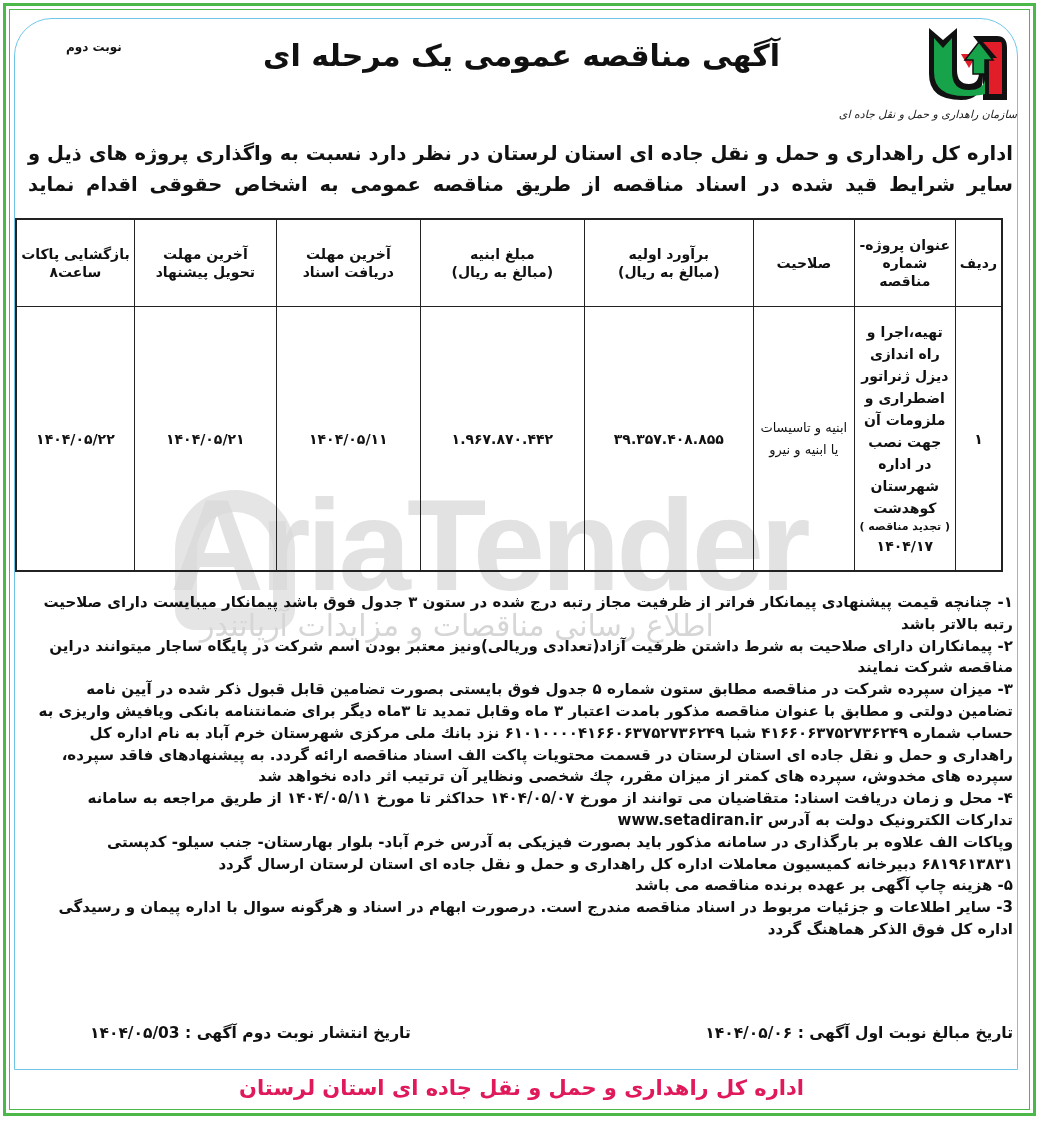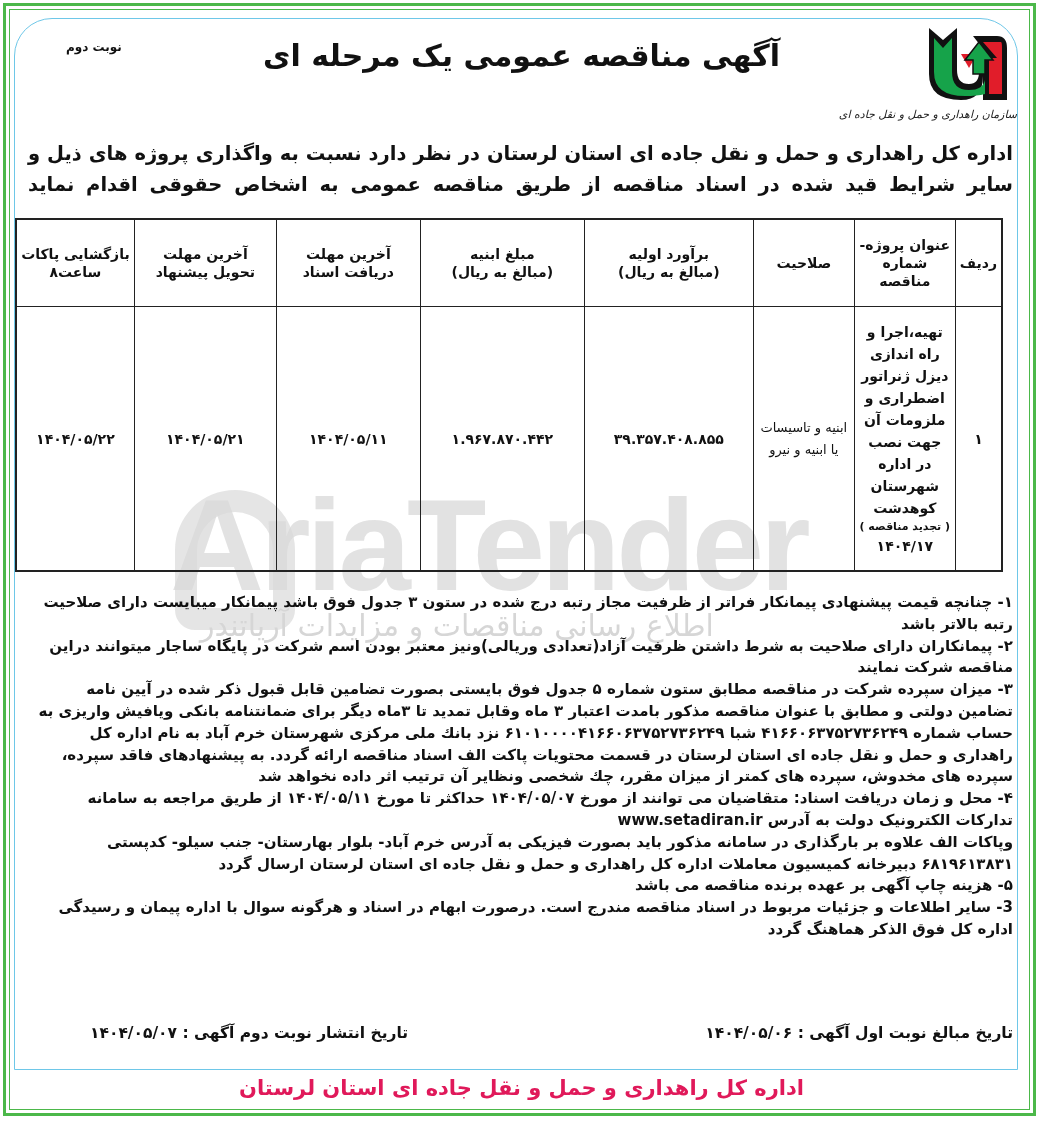--- a/index.html
+++ b/index.html
@@ -96,16 +96,16 @@
   <p>۲- پیمانکاران دارای صلاحیت به شرط داشتن ظرفیت آزاد(تعدادی وریالی)ونیز معتبر بودن اسم شرکت در پایگاه ساجار میتوانند دراین مناقصه شرکت نمایند</p>
   <p>۳- میزان سپرده شرکت در مناقصه مطابق ستون شماره ۵ جدول فوق بایستی بصورت تضامین قابل قبول ذکر شده در آیین نامه تضامین دولتی و مطابق با عنوان مناقصه مذکور بامدت اعتبار ۳ ماه وقابل تمدید تا ۳ماه دیگر برای ضمانتنامه بانکی ویافیش واریزی به حساب شماره ۴۱۶۶۰۶۳۷۵۲۷۳۶۲۴۹ شبا ۶۱۰۱۰۰۰۰۴۱۶۶۰۶۳۷۵۲۷۳۶۲۴۹ نزد بانك ملی مرکزی شهرستان خرم آباد به نام اداره کل راهداری و حمل و نقل جاده ای استان لرستان در قسمت محتویات پاکت الف اسناد مناقصه ارائه گردد. به پیشنهادهای فاقد سپرده، سپرده های مخدوش، سپرده های کمتر از میزان مقرر، چك شخصی ونظایر آن ترتیب اثر داده نخواهد شد</p>
   <p>۴- محل و زمان دریافت اسناد: متقاضیان می توانند از مورخ ۱۴۰۴/۰۵/۰۷ حداکثر تا مورخ ۱۴۰۴/۰۵/۱۱ از طریق مراجعه به سامانه تدارکات الکترونیک دولت به آدرس www.setadiran.ir</p>
   <p>وپاکات الف علاوه بر بارگذاری در سامانه مذکور باید بصورت فیزیکی به آدرس خرم آباد- بلوار بهارستان- جنب سیلو- کدپستی ۶۸۱۹۶۱۳۸۳۱ دبیرخانه کمیسیون معاملات اداره کل راهداری و حمل و نقل جاده ای استان لرستان ارسال گردد</p>
   <p>۵- هزینه چاپ آگهی بر عهده برنده مناقصه می باشد</p>
   <p>3- سایر اطلاعات و جزئیات مربوط در اسناد مناقصه مندرج است. درصورت ابهام در اسناد و هرگونه سوال با اداره پیمان و رسیدگی اداره کل فوق الذکر هماهنگ گردد</p>
 </div>
 
 <div class="pub">
   <span><span>تاریخ مبالغ نوبت اول آگهی :</span> <span>۱۴۰۴/۰۵/۰۶</span></span>
-  <span><span>تاریخ انتشار نوبت دوم آگهی :</span> <span>۱۴۰۴/۰۵/۰۷</span></span>
+  <span><span>تاریخ انتشار نوبت دوم آگهی :</span> <span>۱۴۰۴/۰۵/03</span></span>
 </div>
 
 <div class="footer">اداره کل راهداری و حمل و نقل جاده ای استان لرستان</div>
 
 </body></html>

